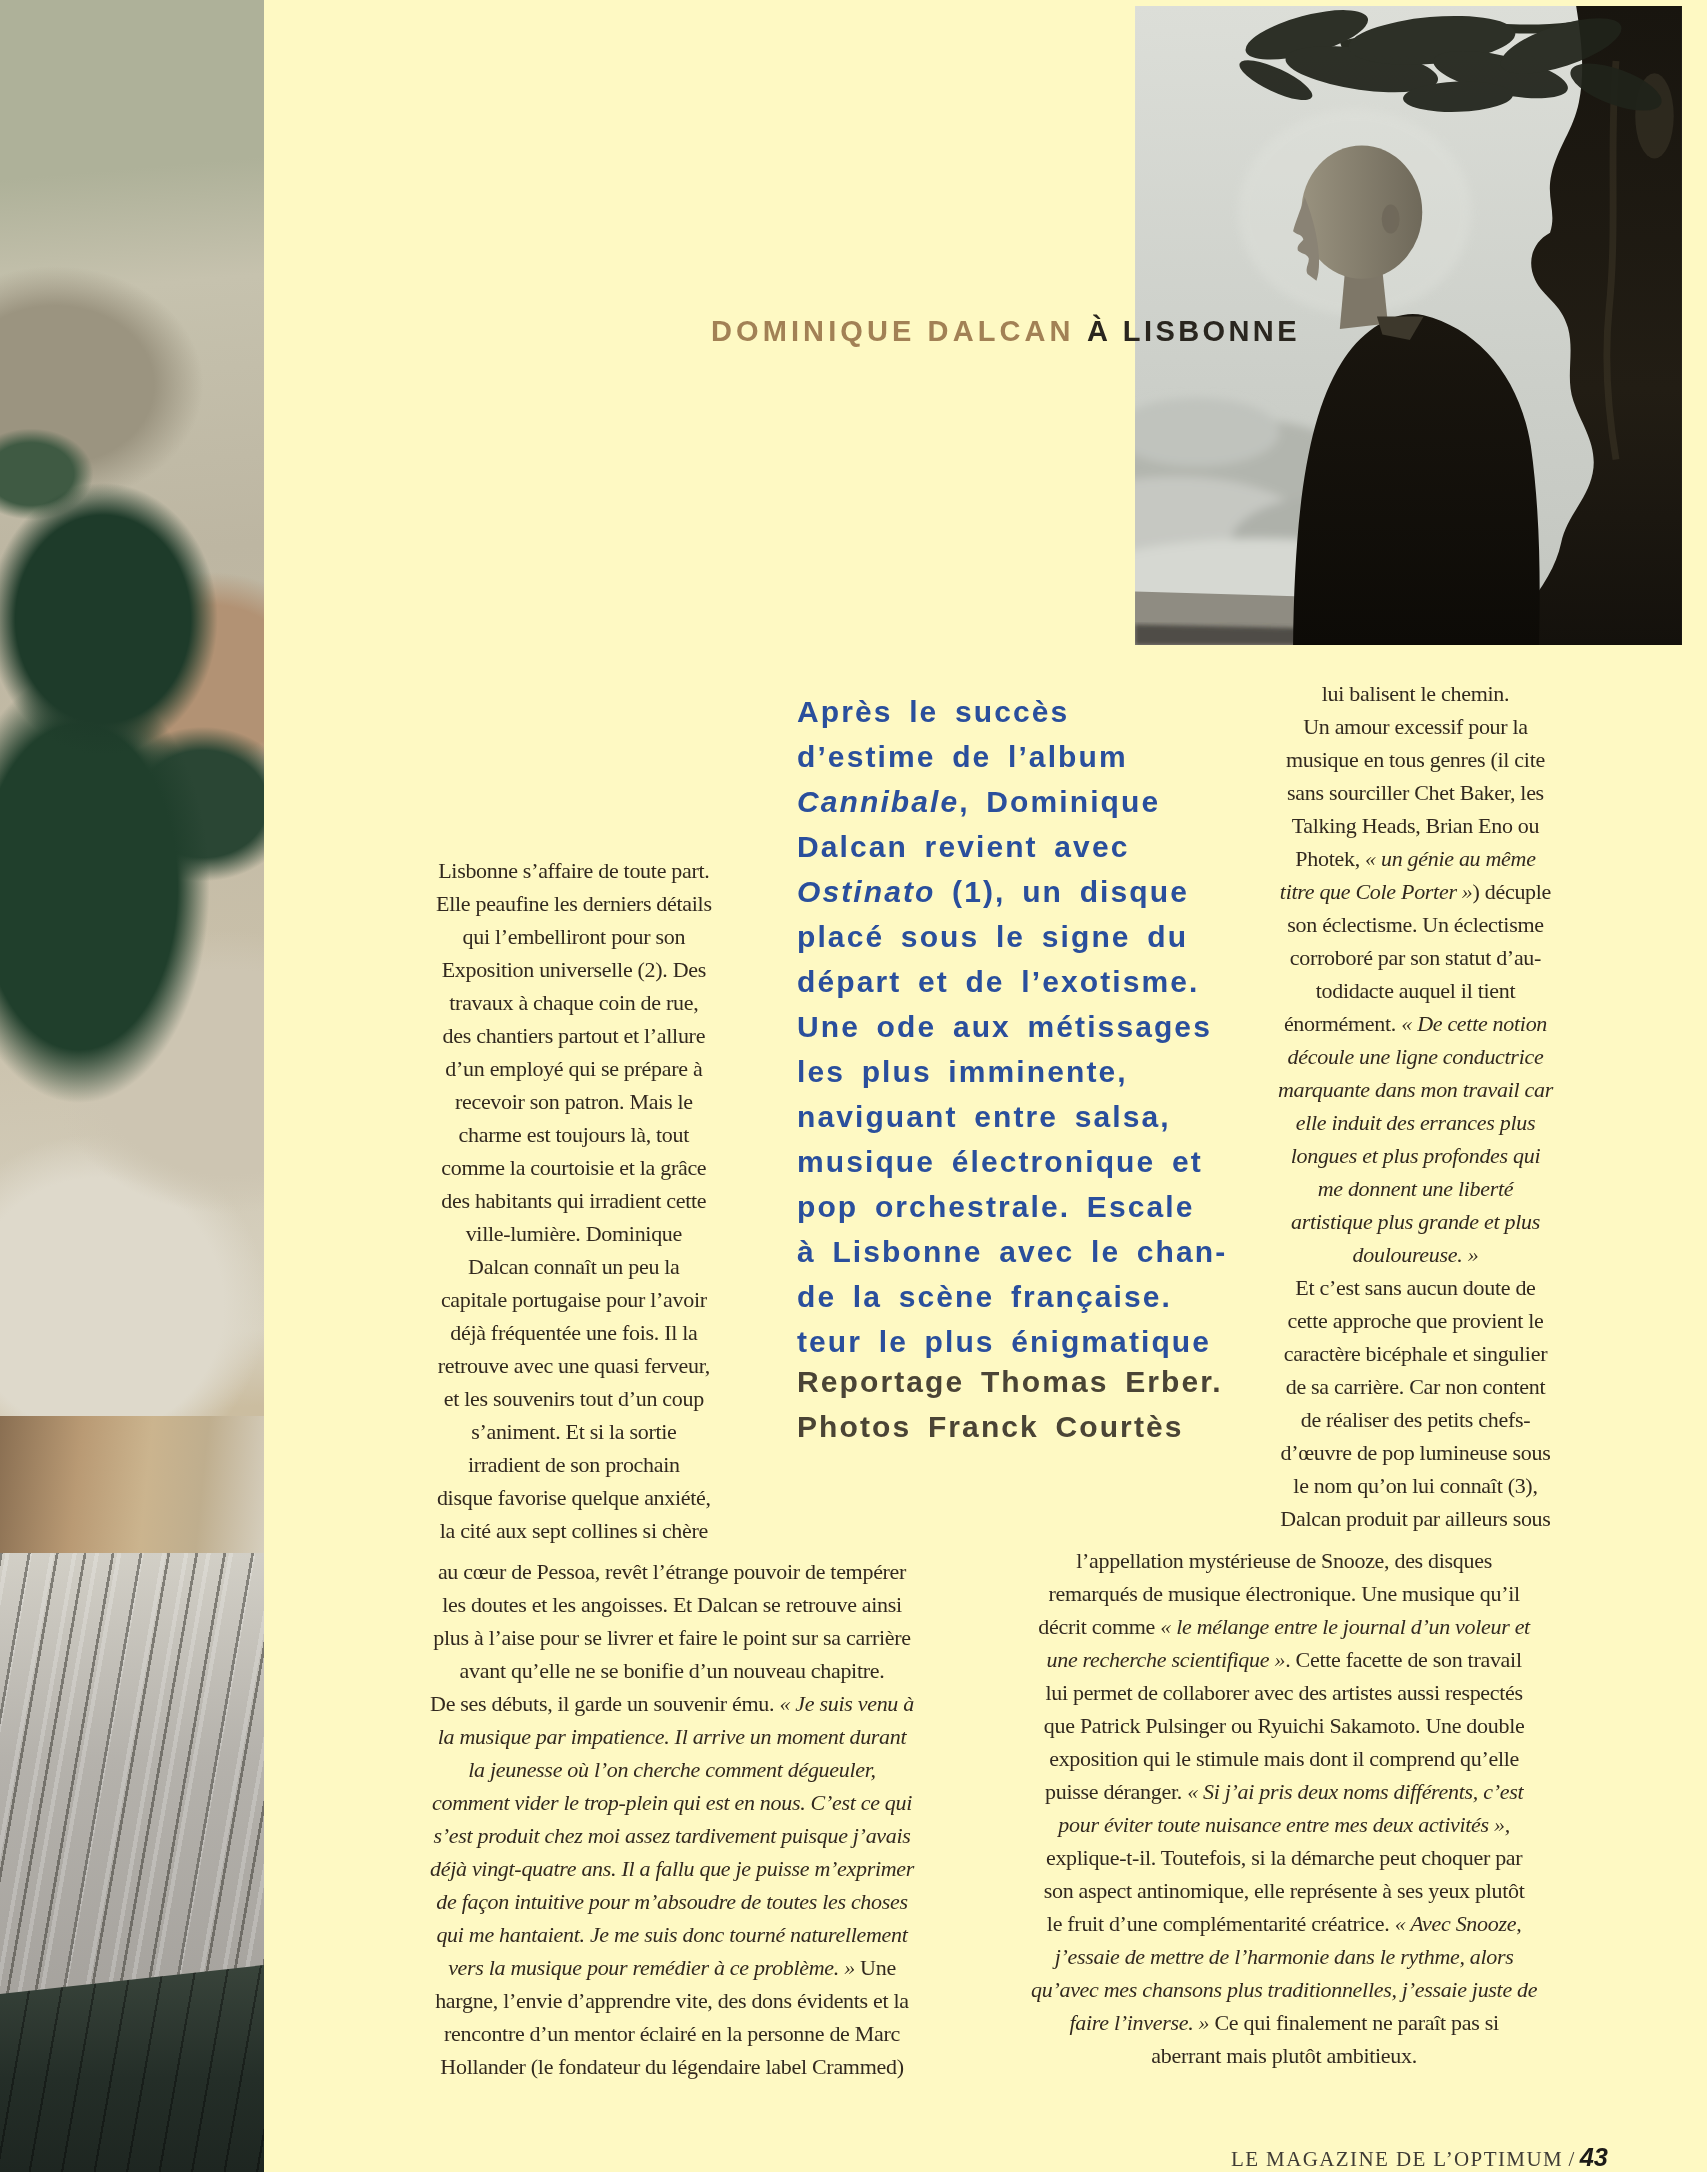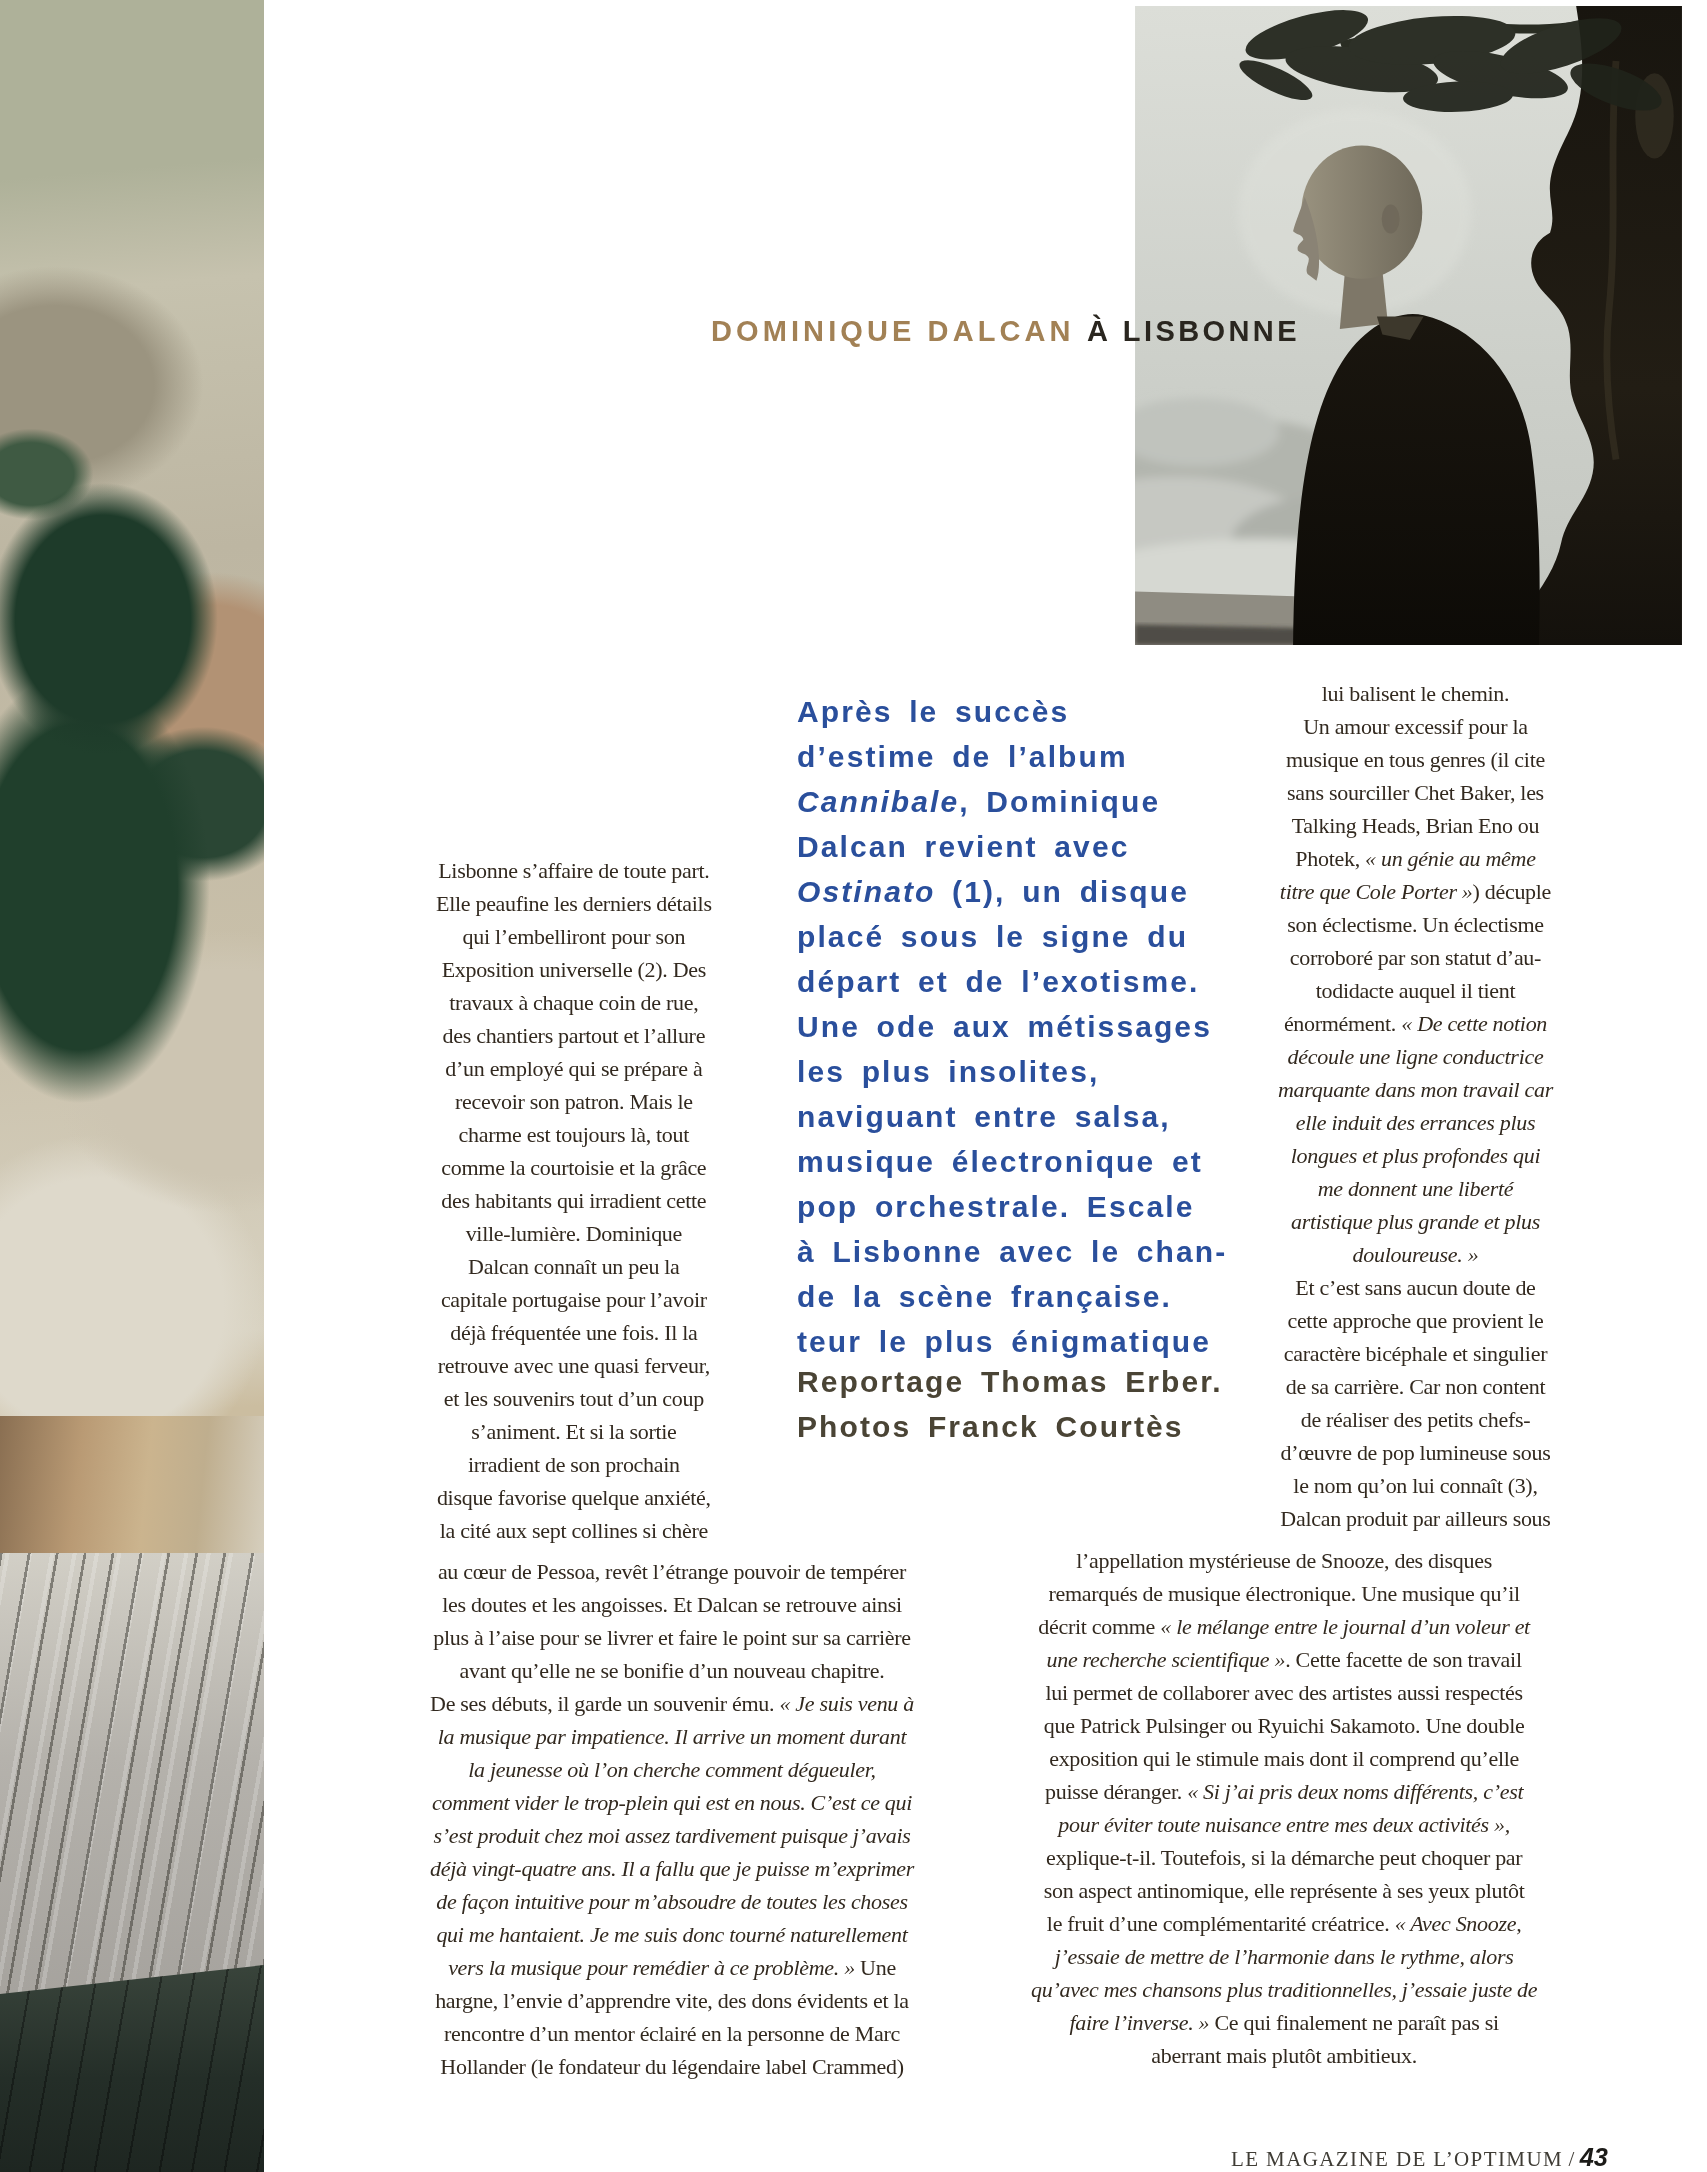--- a/index.html
+++ b/index.html
@@ -1,16 +1,16 @@
 <!DOCTYPE html>
 <html style="font-size:11px"><head>
 <meta charset="utf-8">
 <style>
   html,body{margin:0;padding:0;background:#d8dce2;}
-  .page{position:relative;width:1707px;height:2172px;background:#ffffff;overflow:hidden;
+  .page{position:relative;width:1707px;height:2172px;background:#fef9c3;overflow:hidden;
         font-family:"Liberation Serif",serif;color:#32291f;}
 
   
   .strip{position:absolute;left:0;top:0;width:264px;height:2172px;}
   .strip-wall{position:absolute;left:0;top:0;width:100%;height:1423px;background-color:#c0b9a6;
     background-image:
       radial-gradient(151px 179px at 103px 619px,  #1e3b2a 0 58%, rgba(30,59,42,0) 76%),
       radial-gradient(179px 296px at 79px 887px, #203f2c 0 55%, rgba(32,63,44,0) 73%),
       radial-gradient(124px 103px at 203px 804px, #2a4634 0 52%, rgba(42,70,52,0) 75%),
       radial-gradient(89px 65px  at 31px 474px,   #3f5a43 0 48%, rgba(63,90,67,0) 70%),
@@ -164,21 +164,21 @@
 
   <div class="intro">
       <div><span>Après le succès</span></div>
       <div><span>d’estime de l’album</span></div>
       <div><em>Cannibale</em><span>, Dominique</span></div>
       <div><span>Dalcan revient avec</span></div>
       <div><em>Ostinato</em><span> (1), un disque</span></div>
       <div><span>placé sous le signe du</span></div>
       <div><span>départ et de l’exotisme.</span></div>
       <div><span>Une ode aux métissages</span></div>
-      <div><span>les plus insolites,</span></div>
+      <div><span>les plus imminente,</span></div>
       <div><span>naviguant entre salsa,</span></div>
       <div><span>musique électronique et</span></div>
       <div><span>pop orchestrale. Escale</span></div>
       <div><span>à Lisbonne avec le chan-</span></div>
       <div><span>de la scène française.</span></div>
       <div><span>teur le plus énigmatique</span></div>
     </div>
   <div class="credits">
       <div><span>Reportage Thomas Erber.</span></div>
       <div><span>Photos Franck Courtès</span></div>

